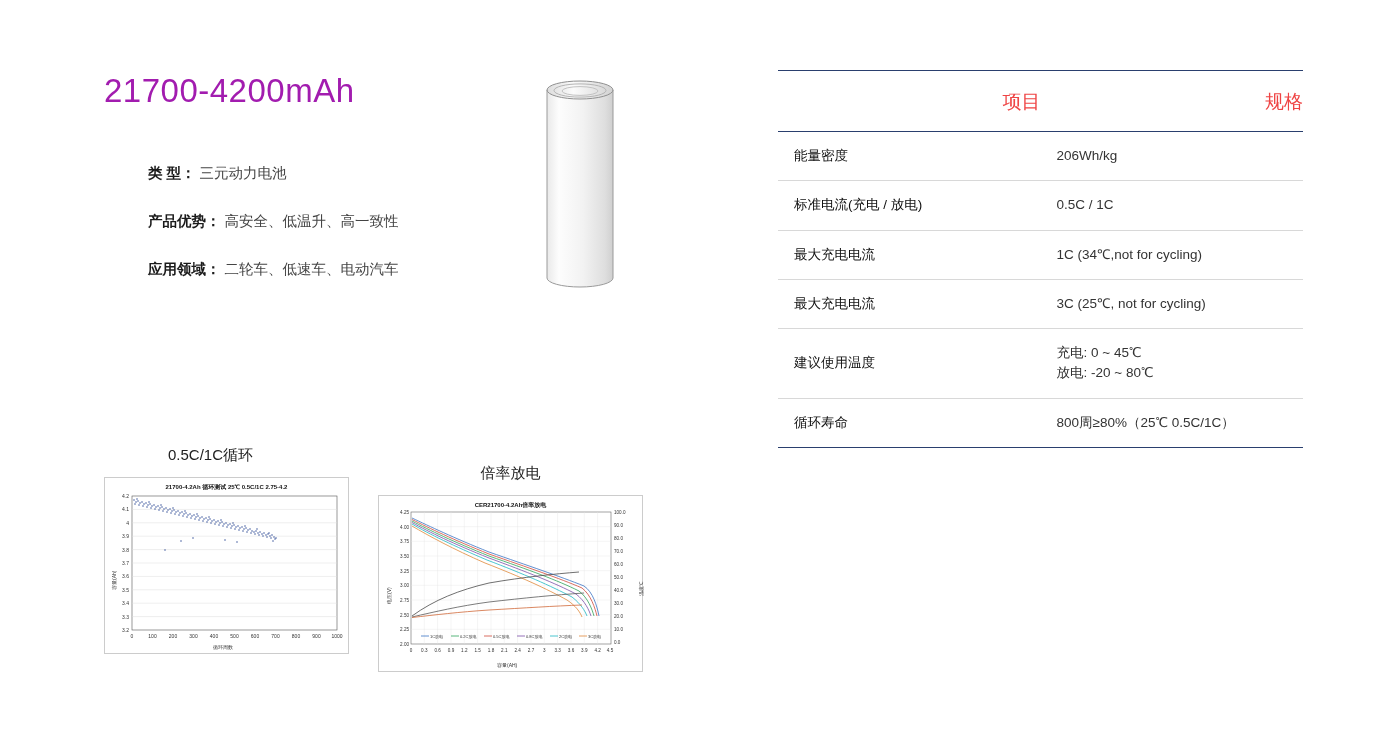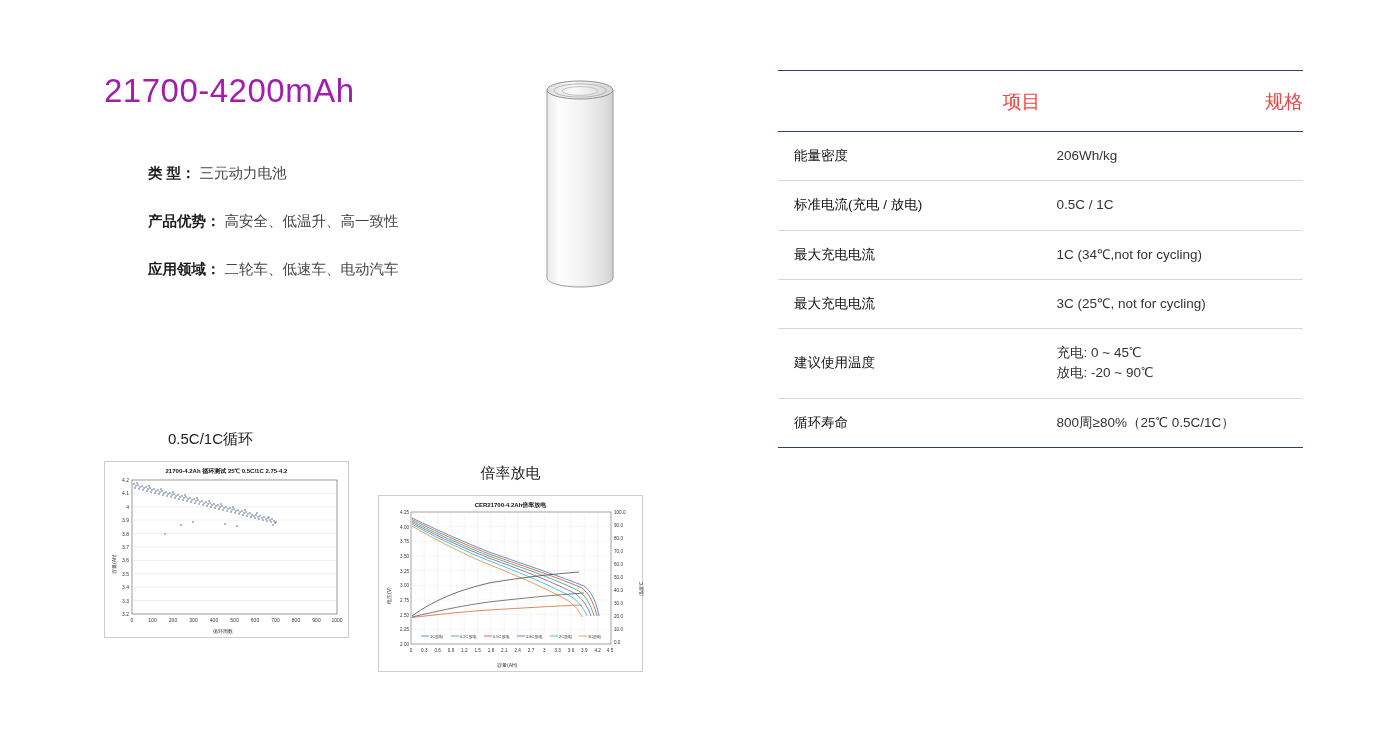--- a/index.html
+++ b/index.html
@@ -81,21 +81,21 @@
     text-align: center;
     margin-bottom: 12px;
     white-space: nowrap;
   }
   .chart-frame {
     border: 1px solid #cccccc;
     background: #ffffff;
     box-sizing: border-box;
     position: relative;
   }
-  #chart-cycle-block { left: 104px; top: 430px; width: 213px; }
+  #chart-cycle-block { left: 104px; top: 446px; width: 213px; }
   #chart-cycle-frame { width: 245px; height: 177px; }
   #chart-rate-block { left: 378px; top: 464px; width: 265px; }
   #chart-rate-frame { width: 265px; height: 177px; }
   .chart-title-mini {
     position: absolute;
     top: 5px;
     left: 0;
     right: 0;
     text-align: center;
     font-size: 6px;
@@ -527,21 +527,21 @@
           <td class="col-item">最大充电电流</td>
           <td class="col-val val-multiline">1C (34℃,not for cycling)</td>
         </tr>
         <tr>
           <td class="col-item">最大充电电流</td>
           <td class="col-val val-multiline">3C (25℃, not for cycling)</td>
         </tr>
         <tr>
           <td class="col-item">建议使用温度</td>
           <td class="col-val val-multiline">充电: 0 ~ 45℃
-放电: -20 ~ 90℃</td>
+放电: -20 ~ 80℃</td>
         </tr>
         <tr>
           <td class="col-item">循环寿命</td>
           <td class="col-val val-multiline">800周≥80%（25℃ 0.5C/1C）</td>
         </tr>
       </tbody>
     </table>
   </div>
 
 </div>

